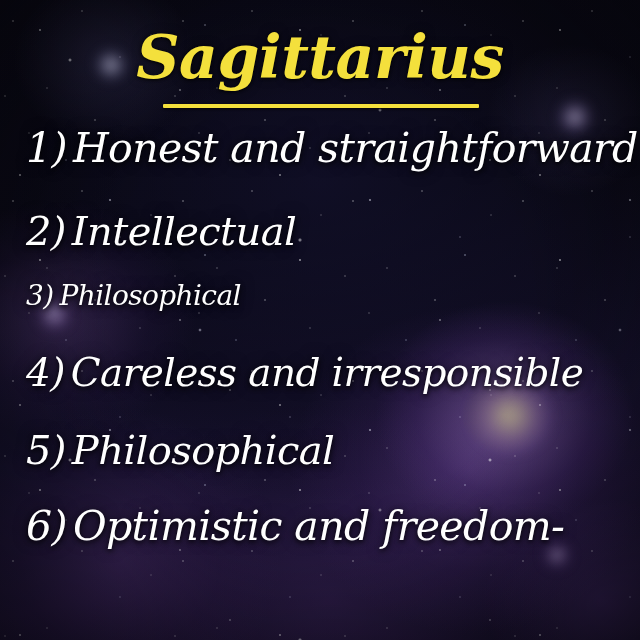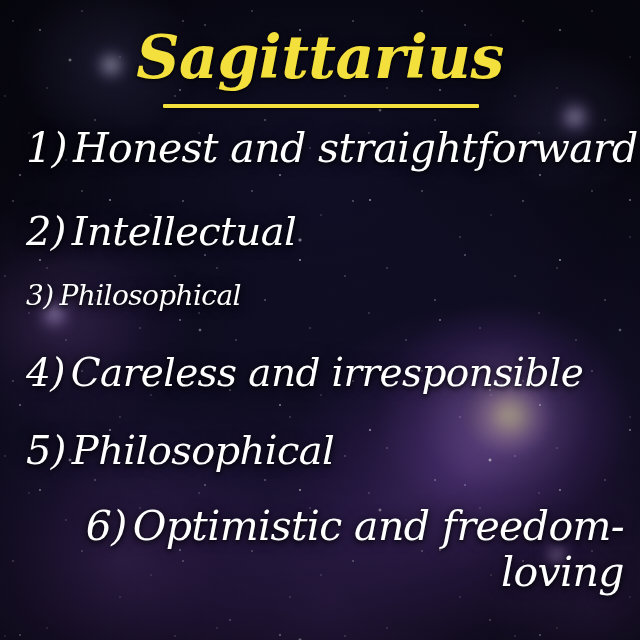--- a/index.html
+++ b/index.html
@@ -142,21 +142,21 @@
     letter-spacing: -0.6px;
   }
   .trait .num { margin-right: 6px; }
 
   
   .trait-1 { top: 0px;   font-size: 41px; }
   .trait-2 { top: 84px;  font-size: 40px; }
   .trait-3 { top: 155px; font-size: 28px; }
   .trait-4 { top: 226px; font-size: 39px; }
   .trait-5 { top: 303px; font-size: 40px; }
-  .trait-6 { top: 378px; font-size: 41px; white-space: normal; text-align: right; }
+  .trait-6 { top: 378px; font-size: 41px; white-space: normal; }
   .trait-6 .wrap-2 {
     display: block;
     margin-left: 42px;
     margin-top: 2px;
   }
 </style>
 </head>
 <body>
 
 <div id="poster">
@@ -194,18 +194,17 @@
       <li class="trait trait-4">
         <span class="num">4)</span><span>Careless and irresponsible</span>
       </li>
 
       <li class="trait trait-5">
         <span class="num">5)</span><span>Philosophical</span>
       </li>
 
       <li class="trait trait-6">
         <span class="num">6)</span><span>Optimistic and freedom-</span>
-        <span class="wrap-2">loving</span>
       </li>
 
     </ul>
   </div>
 </div>
 
 </body></html>

